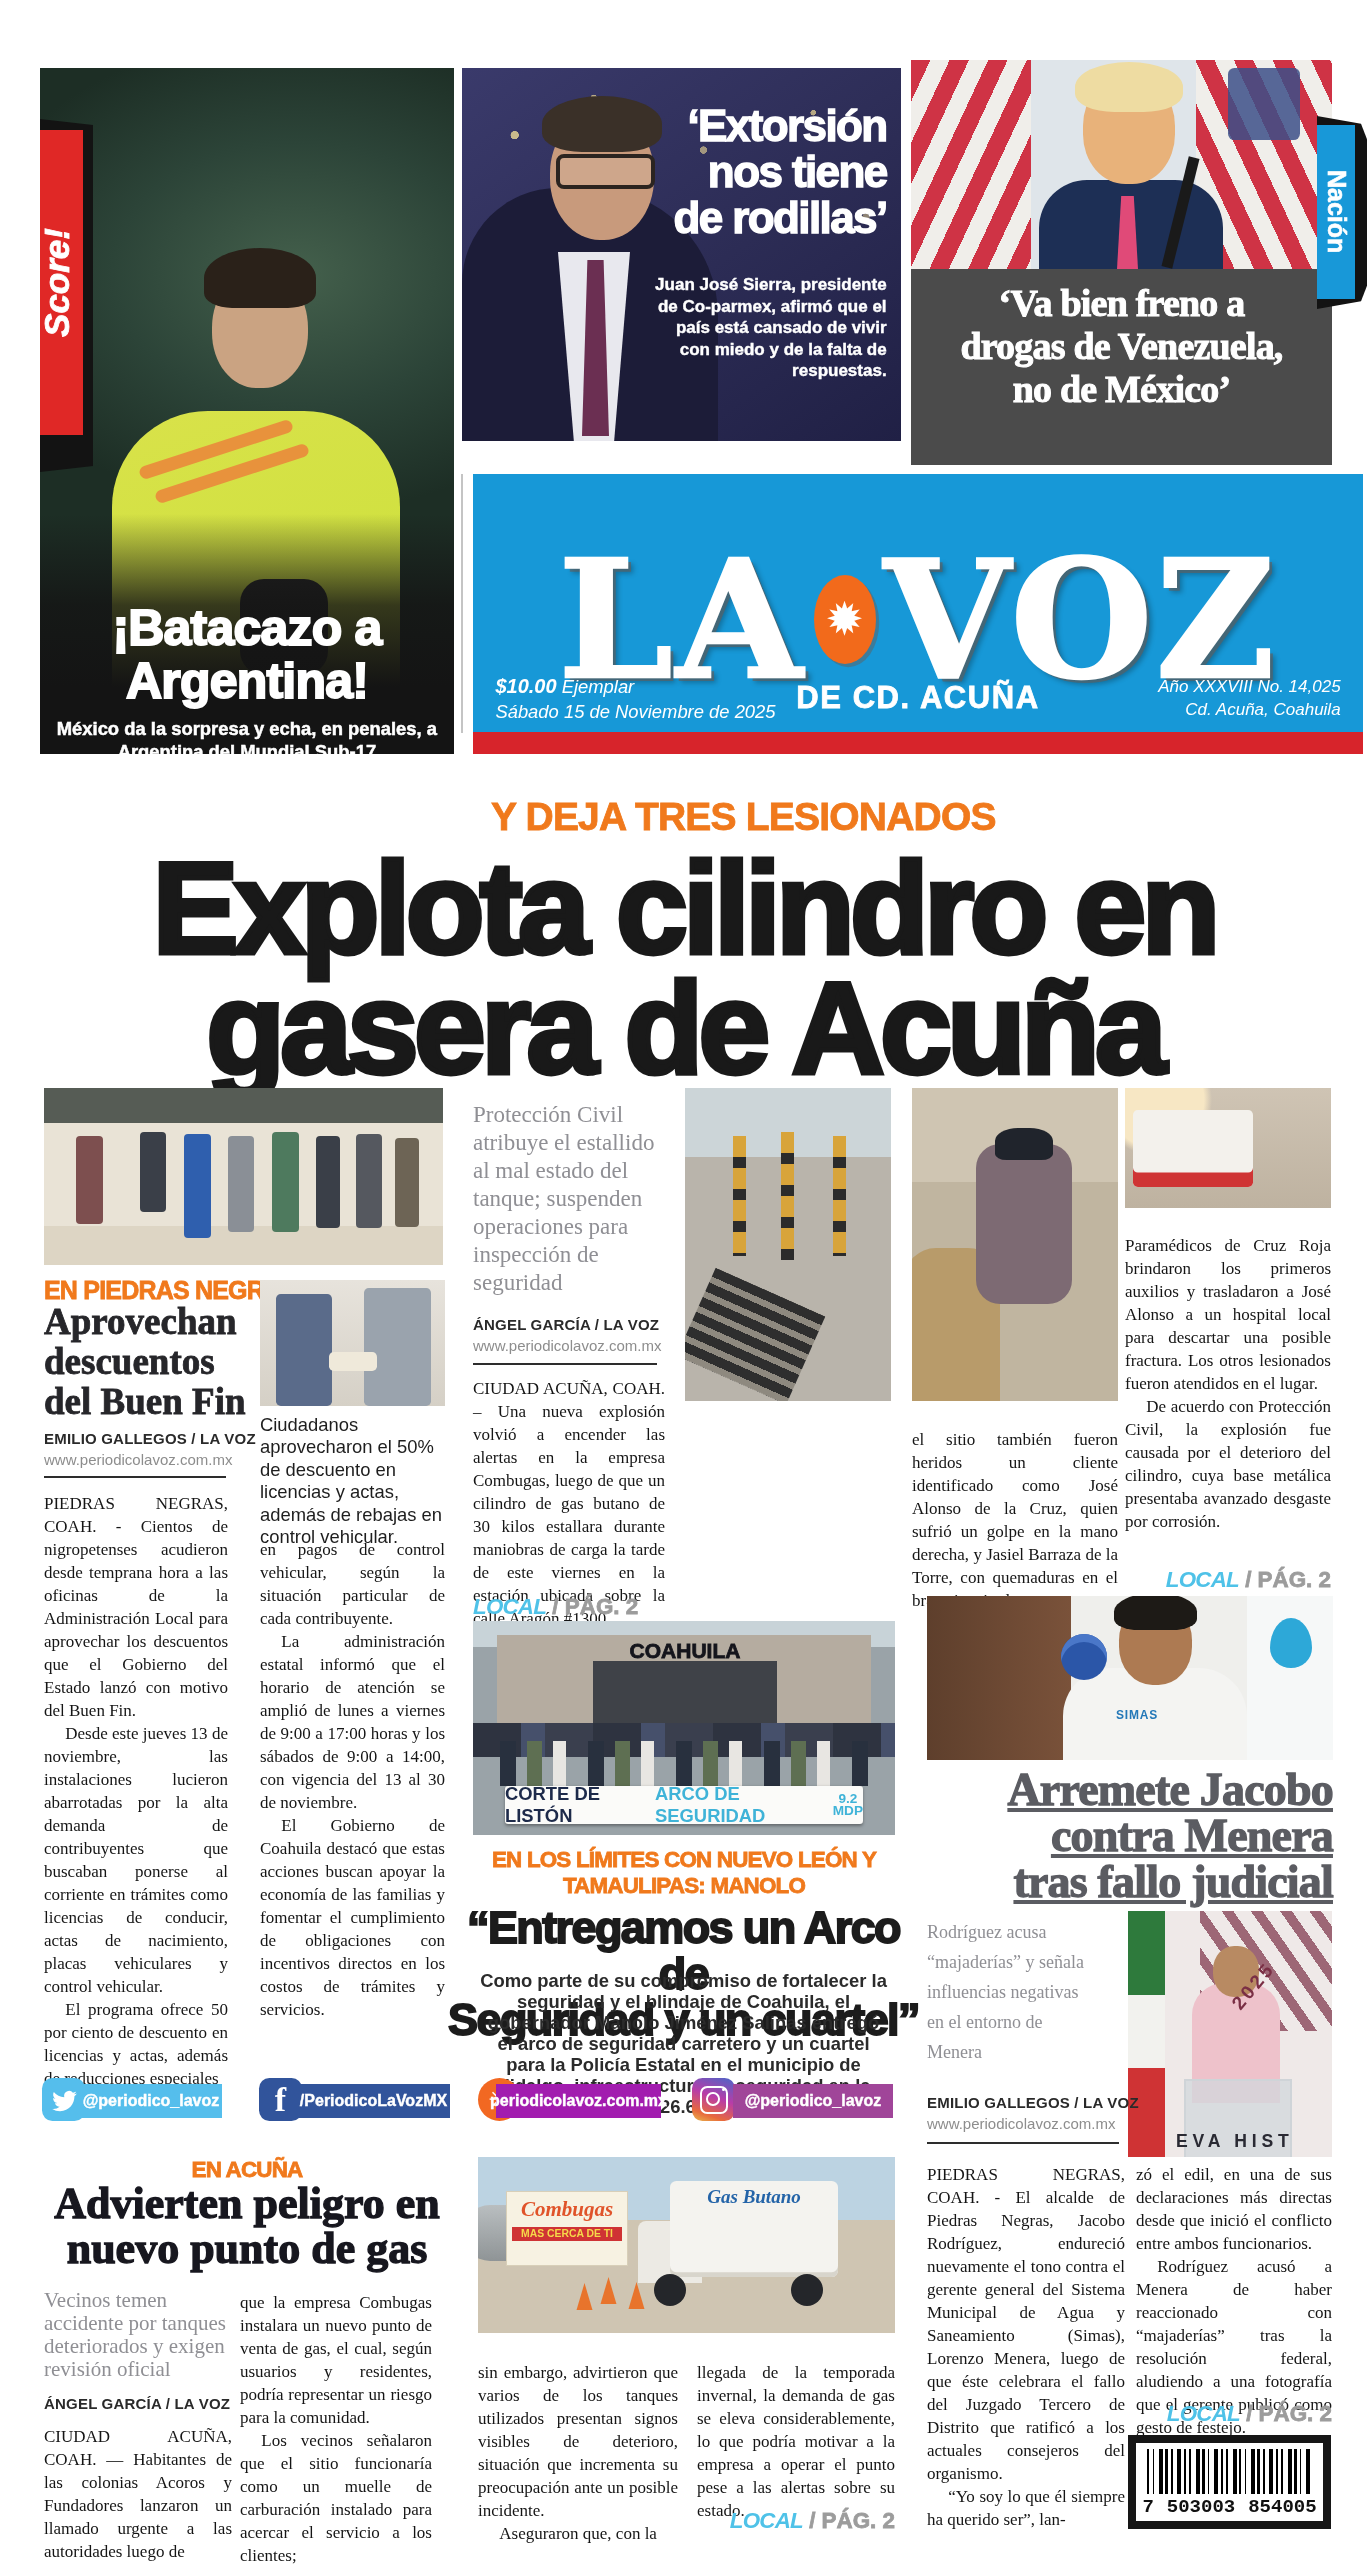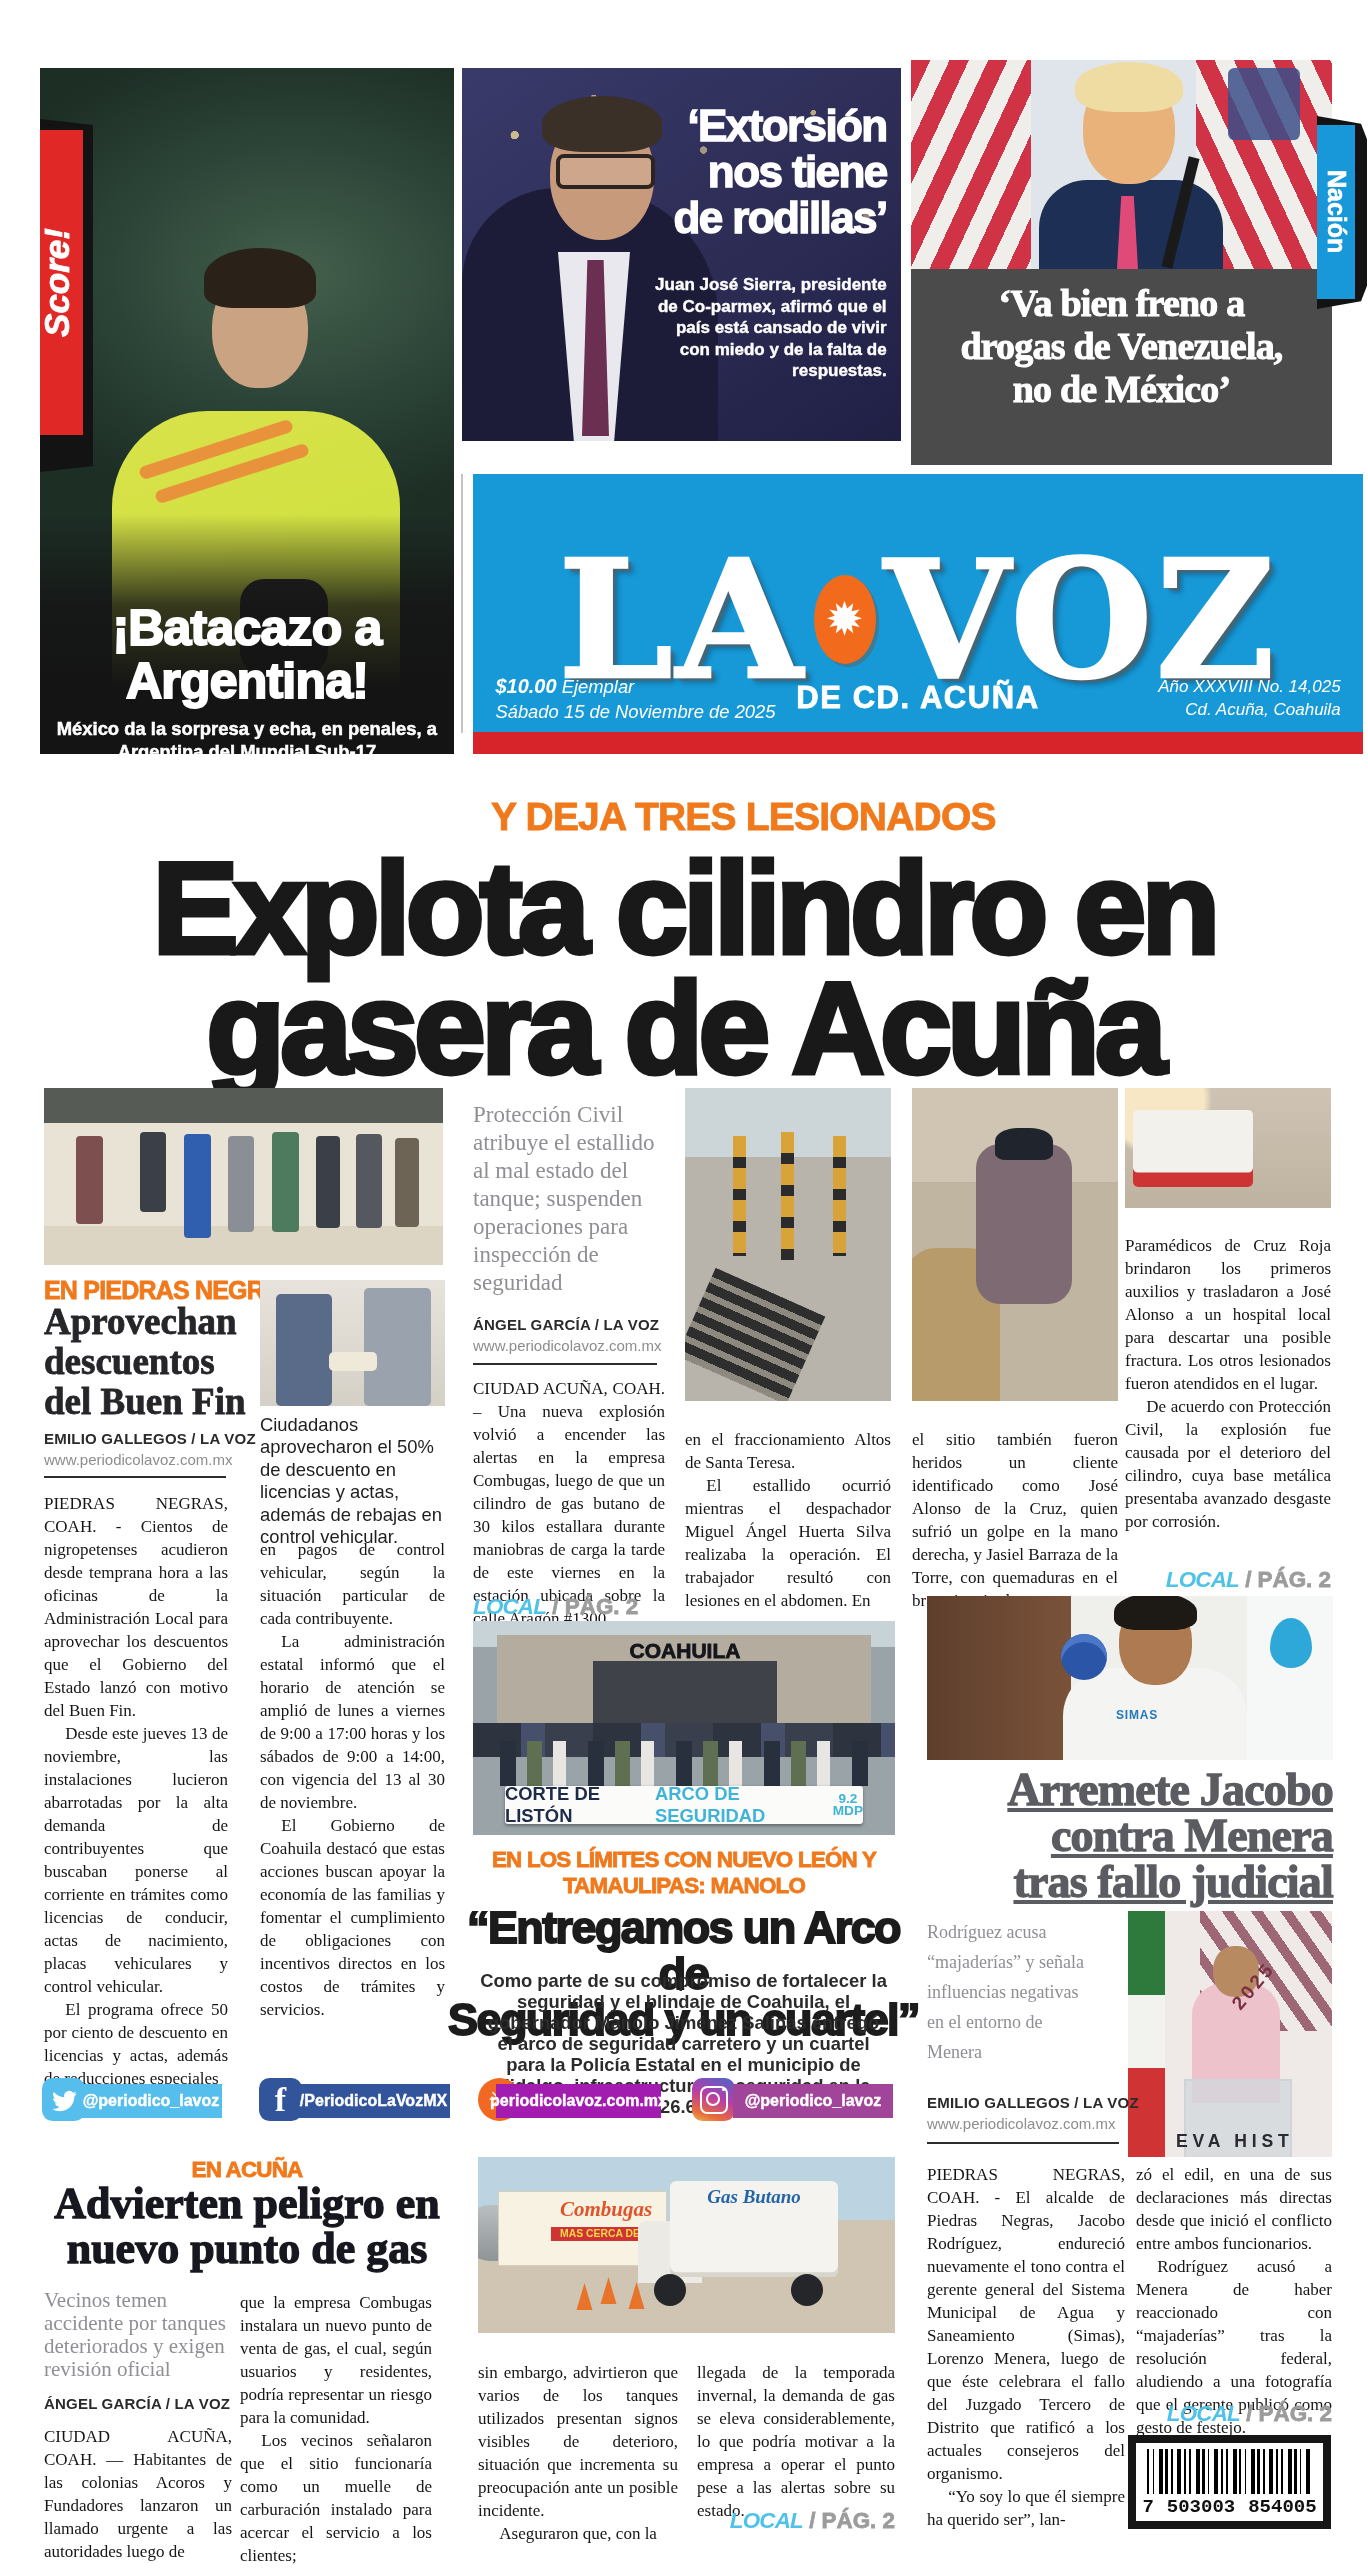--- a/index.html
+++ b/index.html
@@ -224,21 +224,21 @@
   #gw-col1{left:44px;top:2425px;width:188px;}
   #gw-col2{left:240px;top:2291px;width:192px;}
   
   #ph-truck{left:478px;top:2157px;width:417px;height:176px;background:linear-gradient(#bcd3e2 0 36%,#cfc5b2 36%);}
   #tr-box{position:absolute;left:192px;top:24px;width:168px;height:96px;background:#f4f3ef;border-radius:6.4px;box-shadow:inset 0 -4.8px 0 #d8d5cc;}
   #tr-brand{position:absolute;left:200px;top:29px;width:152px;text-align:center;color:#2464a8;
      font-family:"Liberation Serif",serif;font-style:italic;font-weight:700;font-size:19px;}
   #tr-cab{position:absolute;left:160px;top:64px;width:64px;height:62px;background:#eceae4;border-radius:8px 14.4px 0 0;}
   #tr-wheel1,#tr-wheel2{position:absolute;top:117px;width:32px;height:32px;border-radius:50%;background:#24262a;}
   #tr-wheel1{left:176px;} #tr-wheel2{left:313px;}
-  #tr-sign{position:absolute;left:20px;top:34px;width:120px;height:73px;background:#f7f2e2;border:1.6px solid #d8cfb8;padding-left:47px;}
+  #tr-sign{position:absolute;left:28px;top:34px;width:120px;height:73px;background:#f7f2e2;border:1.6px solid #d8cfb8;}
   #tr-sign .s1{display:block;text-align:center;color:#e0542a;font-family:"Liberation Serif",serif;font-style:italic;font-weight:700;font-size:21px;margin-top:4.8px;}
   #tr-sign .s2{display:block;text-align:center;background:#cf3334;color:#f5d84a;font-family:"Liberation Sans",sans-serif;font-weight:700;font-size:10.4px;margin:4.8px 4.8px 0;padding:1.6px 0;}
   #tr-tank{position:absolute;left:-16px;top:48px;width:96px;height:56px;border-radius:32px;background:linear-gradient(#b9bec0,#8f9496);}
   .cone{position:absolute;width:21px;height:27px;background:#e8742c;clip-path:polygon(50% 0,88% 100%,12% 100%);}
   #gw-col3{left:478px;top:2361px;width:200px;}
   #gw-col4{left:697px;top:2361px;width:198px;}
   #gw-localpag{left:697px;top:2508px;width:198px;text-align:right;}
 </style>
 </head>
 <body>
@@ -373,24 +373,20 @@
     <p>La administración estatal informó que el horario de atención se amplió de lunes a viernes de 9:00 a 17:00 horas y los sábados de 9:00 a 14:00, con vigencia del 13 al 30 de noviembre.</p>
     <p>El Gobierno de Coahuila destacó que estas acciones buscan apoyar la economía de las familias y fomentar el cumplimiento de obligaciones con incentivos directos en los costos de trámites y servicios.</p>
   </div>
 
   <div class="abs serif deck" id="ex-deck">Protección Civil atribuye el estallido al mal estado del tanque; suspenden operaciones para inspección de seguridad</div>
   <div class="abs byline" id="ex-byline">ÁNGEL GARCÍA / LA VOZ</div>
   <div class="abs src" id="ex-src">www.periodicolavoz.com.mx</div>
   <div class="rule" id="ex-rule"></div>
   <div class="bodytext" id="ex-col1">
     <p>CIUDAD ACUÑA, COAH. – Una nueva explosión volvió a encender las alertas en la empresa Combugas, luego de que un cilindro de gas butano de 30 kilos estallara durante maniobras de carga la tarde de este viernes en la estación ubicada sobre la calle Aragón #1300,</p>
-  </div>
-  <div class="bodytext" id="ex-col2">
-    <p>en el fraccionamiento Altos de Santa Teresa.</p>
-    <p>El estallido ocurrió mientras el despachador Miguel Ángel Huerta Silva realizaba la operación. El trabajador resultó con lesiones en el abdomen. En</p>
   </div>
   <div class="bodytext" id="ex-col3">
     <p>el sitio también fueron heridos un cliente identificado como José Alonso de la Cruz, quien sufrió un golpe en la mano derecha, y Jasiel Barraza de la Torre, con quemaduras en el brazo izquierdo.</p>
   </div>
   <div class="bodytext" id="ex-col4">
     <p>Paramédicos de Cruz Roja brindaron los primeros auxilios y trasladaron a José Alonso a un hospital local para descartar una posible fractura. Los otros lesionados fueron atendidos en el lugar.</p>
     <p>De acuerdo con Protección Civil, la explosión fue causada por el deterioro del cilindro, cuya base metálica presentaba avanzado desgaste por corrosión.</p>
   </div>
   <div class="abs localpag" id="ex-localpag">
     <span class="loc">LOCAL</span>

